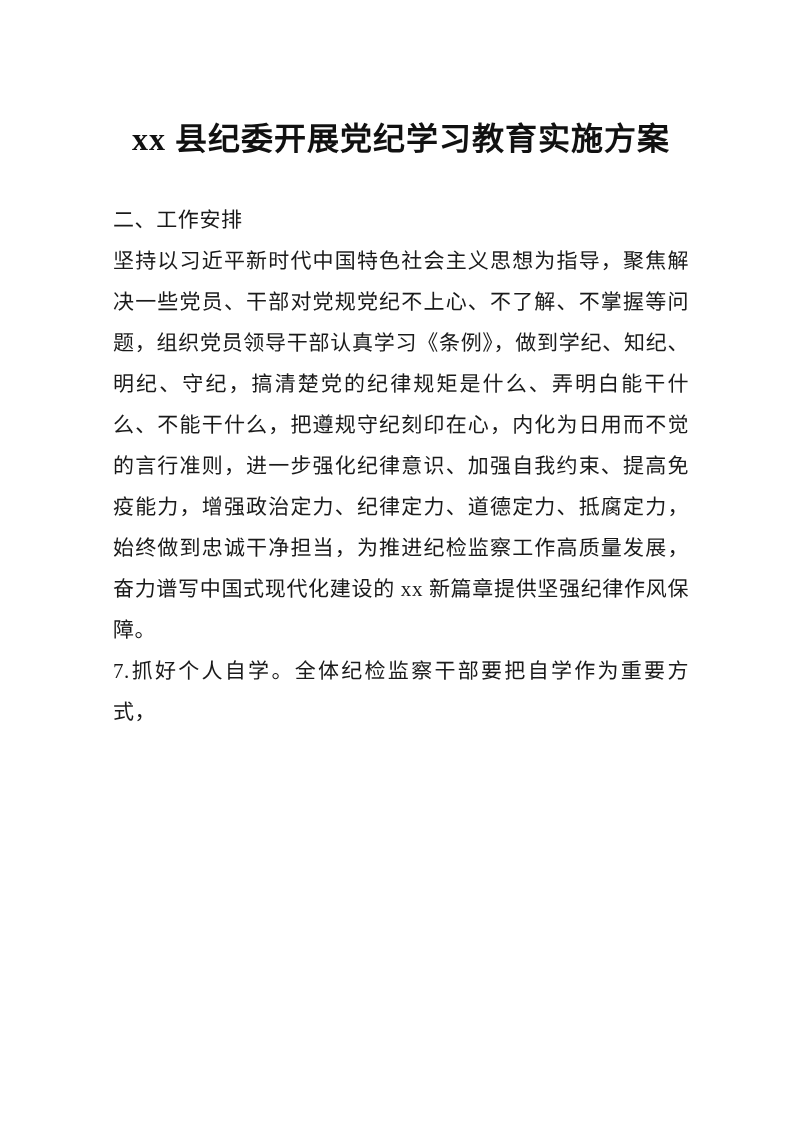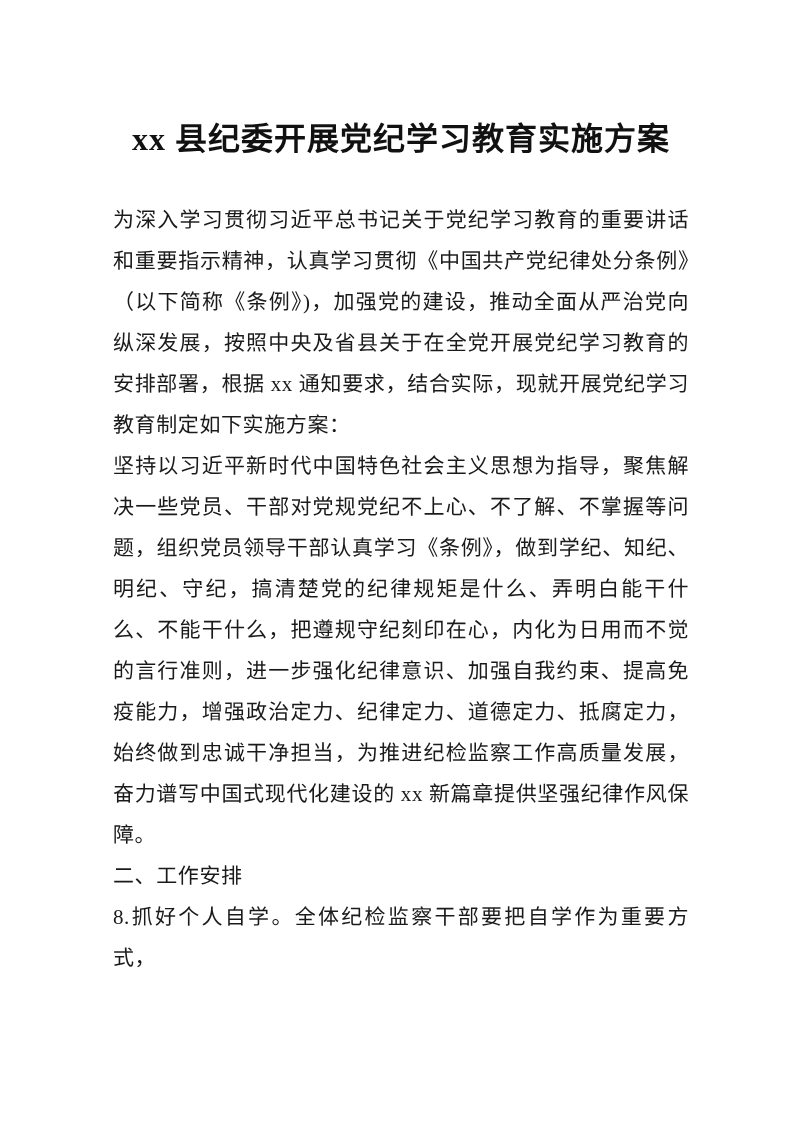--- a/index.html
+++ b/index.html
@@ -40,18 +40,17 @@
     color: #1a1a1a;
   }
 </style>
 </head>
 <body>
 
 <div class="page">
   <h1 class="doc-title">xx 县纪委开展党纪学习教育实施方案</h1>
 
   <div class="doc-body">
-    <p>为深入学习贯彻习近平总书记关于党纪学习教育的重要讲话和重要指示精神，认真学习贯彻《中国共产党纪律处分条例》（以下简称《条例》)，加强党的建设，推动全面从严治党向纵深发展，按照中央及省县关于在全党开展党纪学习教育的安排部署，根据 xx 通知要求，结合实际，现就开展党纪学习教育制定如下实施方案：</p>
+    <p>二、工作安排</p>
     <p>坚持以习近平新时代中国特色社会主义思想为指导，聚焦解决一些党员、干部对党规党纪不上心、不了解、不掌握等问题，组织党员领导干部认真学习《条例》，做到学纪、知纪、明纪、守纪，搞清楚党的纪律规矩是什么、弄明白能干什么、不能干什么，把遵规守纪刻印在心，内化为日用而不觉的言行准则，进一步强化纪律意识、加强自我约束、提高免疫能力，增强政治定力、纪律定力、道德定力、抵腐定力，始终做到忠诚干净担当，为推进纪检监察工作高质量发展，奋力谱写中国式现代化建设的 xx 新篇章提供坚强纪律作风保障。</p>
-    <p>二、工作安排</p>
-    <p>8.抓好个人自学。全体纪检监察干部要把自学作为重要方式，</p>
+    <p>7.抓好个人自学。全体纪检监察干部要把自学作为重要方式，</p>
   </div>
 </div>
 
 </body></html>

